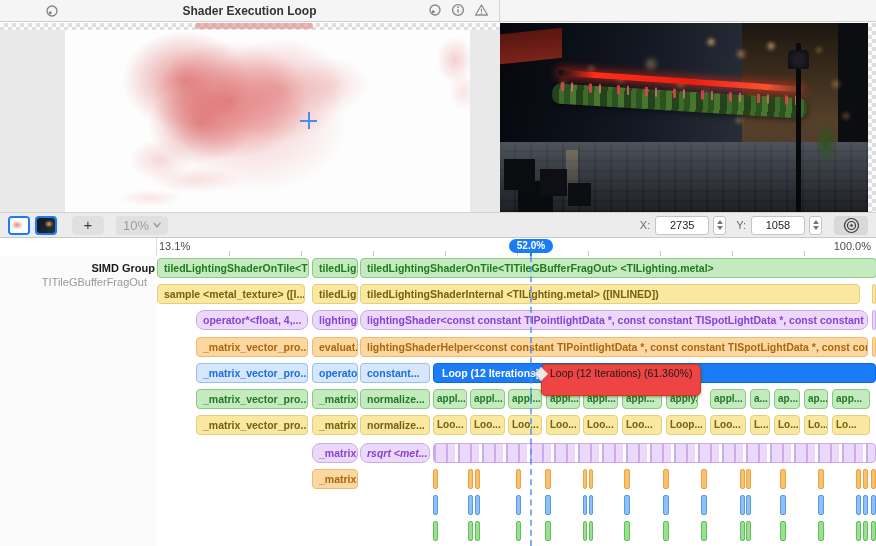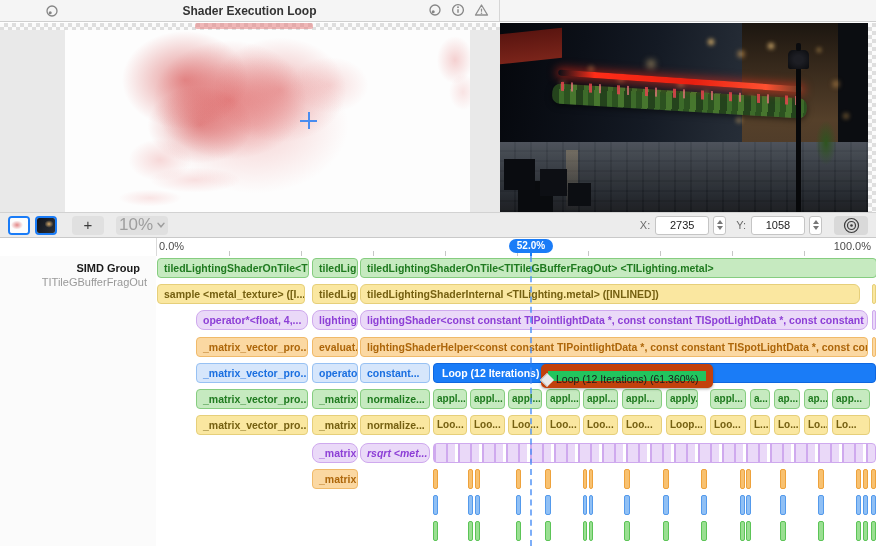--- a/index.html
+++ b/index.html
@@ -101,21 +101,21 @@
            display:flex;align-items:center;padding:0 8px;}
   .thumb{width:22px;height:19px;border:2px solid var(--accent);border-radius:4px;overflow:hidden;
          background:#fff;margin-right:5px;cursor:pointer;}
   .thumb-img{width:100%;height:100%;}
   .thumb-img.hm{background:radial-gradient(8px 6px at 7px 7px,rgba(210,60,60,.6),rgba(210,60,60,0) 75%),#fdfdfd;}
   .thumb-img.ph{background:radial-gradient(6px 5px at 12px 6px,rgba(255,200,120,.8),rgba(255,200,120,0) 75%),
                  linear-gradient(120deg,#10141c,#2c3038);}
   .tb-btn{height:19px;border:none;border-radius:4px;background:#e0e0e0;color:#3c3c3c;
           display:flex;align-items:center;justify-content:center;font-family:inherit;cursor:pointer;}
   .plus{width:32px;margin-left:10px;font-size:15px;font-weight:400;line-height:1;padding-bottom:2px;}
-  .zoomdd{width:52px;margin-left:12px;font-size:17px;color:#9e9e9e;gap:4px;}
+  .zoomdd{width:52px;margin-left:12px;font-size:13px;color:#9e9e9e;gap:4px;}
   .spacer{flex:1;}
   .coord-label{font-size:11px;color:#6b6b6b;margin:0 5px 0 10px;}
   .coord-field{width:54px;height:19px;border:1px solid #c5c5c5;border-radius:3px;background:#fff;
                font-family:inherit;font-size:11px;color:#1c1c1c;text-align:center;padding:0;}
   .stepper{width:13px;height:19px;margin-left:4px;border:1px solid #c5c5c5;border-radius:3px;background:#fff;
            display:flex;flex-direction:column;align-items:center;justify-content:center;cursor:pointer;}
   .stepper span{display:block;width:0;height:0;border-left:3px solid transparent;border-right:3px solid transparent;}
   .stepper .up{border-bottom:4px solid #777;margin-bottom:2px;}
   .stepper .dn{border-top:4px solid #777;}
   .target{width:34px;margin-left:12px;background:#d9d9d9;}
@@ -126,21 +126,21 @@
   .r100{position:absolute;right:5px;top:2px;font-size:11px;color:#4c4c4c;}
   .tick{position:absolute;bottom:0;width:1px;height:5px;background:#c6c6c6;}
   .pill{position:absolute;left:509px;top:1px;width:44px;height:14px;border-radius:8px;background:var(--accent);
         color:#fff;font-size:10px;font-weight:700;text-align:center;line-height:14px;cursor:ew-resize;}
   .pill-tick{position:absolute;left:530px;top:15px;width:2px;height:3px;background:var(--accent);}
   .vline{position:absolute;left:156px;top:238px;width:1px;height:308px;background:#dadada;}
 
   
   .flamearea{position:absolute;left:0;top:256px;width:876px;height:290px;background:#fff;overflow:hidden;}
   .sidebar{position:absolute;left:0;top:0;width:156px;height:290px;background:#fbfbfb;}
-  .sg{position:absolute;right:16px;top:6px;font-size:11px;font-weight:700;color:#1a1a1a;}
+  .sg{position:absolute;right:1px;top:6px;font-size:11px;font-weight:700;color:#1a1a1a;}
   .lps{position:absolute;right:9px;top:20px;font-size:11px;color:#999;}
   .fblock{position:absolute;height:20px;border:1px solid;border-radius:4px;
           font-size:10.5px;font-weight:700;line-height:18px;white-space:nowrap;overflow:hidden;
           padding:0 6px;cursor:pointer;}
   .fblock.small{font-size:10px;padding:0 3px;}
   .fblock.sliver{padding:0;}
   .k-green{background:var(--green-bg);border-color:var(--green-border);color:var(--green-text);}
   .k-yellow{background:var(--yellow-bg);border-color:var(--yellow-border);color:var(--yellow-text);}
   .k-purple{background:var(--purple-bg);border-color:var(--purple-border);color:var(--purple-text);border-radius:8px;}
   .k-orange{background:var(--orange-bg);border-color:var(--orange-border);color:var(--orange-text);}
@@ -148,22 +148,22 @@
   .fblock.solid{background:var(--accent);border-color:#0f67df;color:#fff;padding-left:8px;}
   .fblock.stripe{border-radius:2px;padding:0;}
   .k-green.stripe{background:#9adf92;border-color:#5cc457;}
   .k-blue.stripe{background:#90c0f5;border-color:#549aec;}
   .k-orange.stripe{background:#f8c170;border-color:#eea23c;}
   .fband{position:absolute;height:20px;border-radius:4px;border:1px solid var(--purple-border);cursor:pointer;
      background:repeating-linear-gradient(90deg,var(--purple-border) 0 2px,var(--purple-bg) 2px 12px,
         var(--purple-border) 12px 14px,var(--purple-bg) 14px 21px,#fff 21px 24px);}
   .playhead{position:absolute;left:530px;top:0;width:0;height:290px;
             border-left:2px dashed rgba(70,140,245,.7);z-index:40;}
-  .tooltip{position:absolute;left:541px;top:108px;height:24px;z-index:60;background:#22c55e;
-           border:7px solid #c2410c;border-radius:5px;box-shadow:0 1px 3px rgba(0,0,0,.35);
+  .tooltip{position:absolute;left:541px;top:108px;height:32px;z-index:60;background:#ef4444;
+           border:1px solid #c2410c;border-radius:5px;box-shadow:0 1px 3px rgba(0,0,0,.35);
            font-size:10.5px;color:#1a1a1a;line-height:16px;padding:0 8px;white-space:nowrap;}
   .tooltip:before{content:"";position:absolute;left:-6px;top:4px;width:9px;height:9px;background:#e9e9e9;
            border-left:1px solid #c4c4c4;border-bottom:1px solid #c4c4c4;transform:rotate(45deg);}
 </style>
 </head>
 <body>
 
 <div class="app">
 
   <div class="titlebar">
@@ -263,21 +263,21 @@
     <div class="tb-btn target">
       <svg width="17" height="17" viewBox="0 0 17 17">
           <circle cx="8.5" cy="8.5" r="7" fill="none" stroke="#3c3c3c" stroke-width="1.2"></circle>
           <circle cx="8.5" cy="8.5" r="4" fill="none" stroke="#3c3c3c" stroke-width="1.2"></circle>
           <circle cx="8.5" cy="8.5" r="1.3" fill="#3c3c3c"></circle>
         </svg>
     </div>
   </div>
 
   <div class="rulerbar">
-    <span class="r0">0.0%</span>
+    <span class="r0">13.1%</span>
     <span class="r100">100.0%</span>
     <div id="ticks">
         <div class="tick" style="left: 228.9px;"></div>
         <div class="tick" style="left: 300.8px;"></div>
         <div class="tick" style="left: 372.7px;"></div>
         <div class="tick" style="left: 444.6px;"></div>
         <div class="tick" style="left: 516.5px;"></div>
         <div class="tick" style="left: 588.4px;"></div>
         <div class="tick" style="left: 660.3px;"></div>
         <div class="tick" style="left: 732.2px;"></div>
@@ -292,21 +292,21 @@
     <div class="sidebar">
       <div class="sg">SIMD Group</div>
       <div class="lps">TITileGBufferFragOut</div>
     </div>
     <div id="flame-layer">
         <div class="fblock k-green" style="left: 157px; top: 2px; width: 152px;">tiledLightingShaderOnTile&lt;TI...</div>
         <div class="fblock k-green" style="left: 312px; top: 2px; width: 46px;">tiledLig...</div>
         <div class="fblock k-green" style="left: 360px; top: 2px; width: 517px;">tiledLightingShaderOnTile&lt;TITileGBufferFragOut&gt; &lt;TILighting.metal&gt;</div>
         <div class="fblock k-yellow" style="left: 157px; top: 28px; width: 148px;">sample &lt;metal_texture&gt; ([I...</div>
         <div class="fblock k-yellow" style="left: 312px; top: 28px; width: 46px;">tiledLig...</div>
-        <div class="fblock k-yellow" style="left: 360px; top: 28px; width: 500px; border-radius: 6px;">tiledLightingShaderInternal &lt;TILighting.metal&gt; ([INLINED])</div>
+        <div class="fblock k-yellow" style="left: 360px; top: 28px; width: 500px;">tiledLightingShaderInternal &lt;TILighting.metal&gt; ([INLINED])</div>
         <div class="fblock k-yellow sliver" style="left: 872px; top: 28px; width: 4px;"></div>
         <div class="fblock k-purple" style="left: 196px; top: 54px; width: 112px;">operator*&lt;float, 4,...</div>
         <div class="fblock k-purple" style="left: 312px; top: 54px; width: 46px;">lighting...</div>
         <div class="fblock k-purple" style="left: 360px; top: 54px; width: 508px;">lightingShader&lt;const constant TIPointlightData *, const constant TISpotLightData *, const constant uns...</div>
         <div class="fblock k-purple sliver" style="left: 872px; top: 54px; width: 4px;"></div>
         <div class="fblock k-orange" style="left: 196px; top: 81px; width: 112px;">_matrix_vector_pro...</div>
         <div class="fblock k-orange" style="left: 312px; top: 81px; width: 46px;">evaluat...</div>
         <div class="fblock k-orange" style="left: 360px; top: 81px; width: 508px;">lightingShaderHelper&lt;const constant TIPointlightData *, const constant TISpotLightData *, const const...</div>
         <div class="fblock k-orange sliver" style="left: 872px; top: 81px; width: 4px;"></div>
         <div class="fblock k-blue" style="left: 196px; top: 107px; width: 112px;">_matrix_vector_pro...</div>

